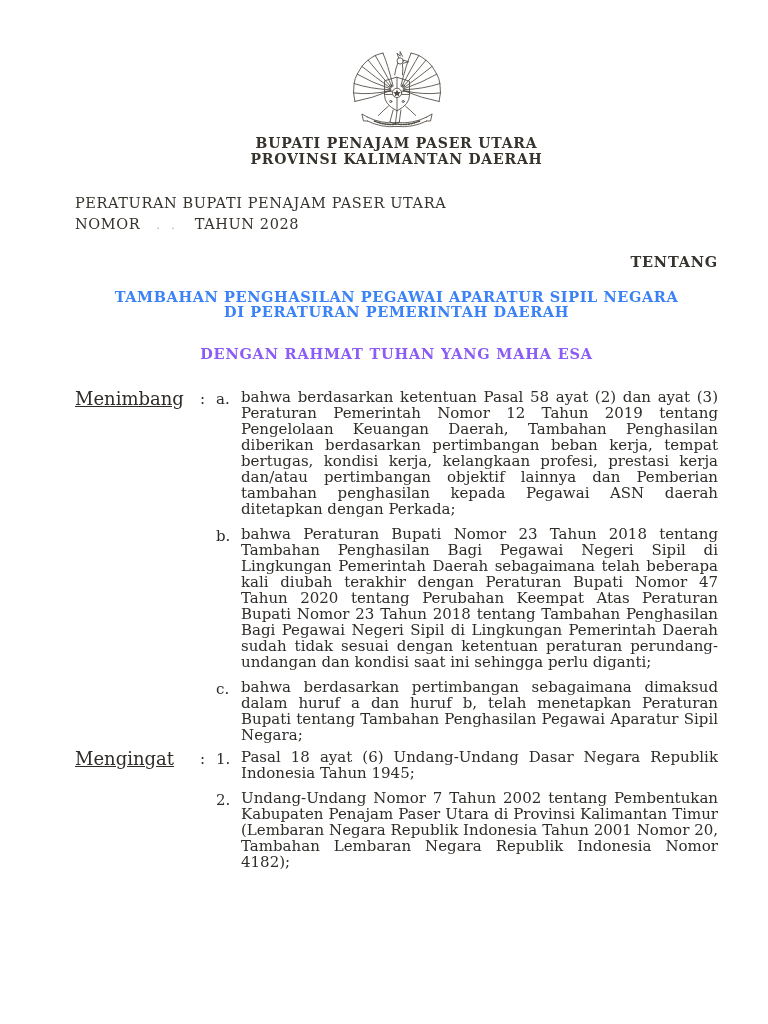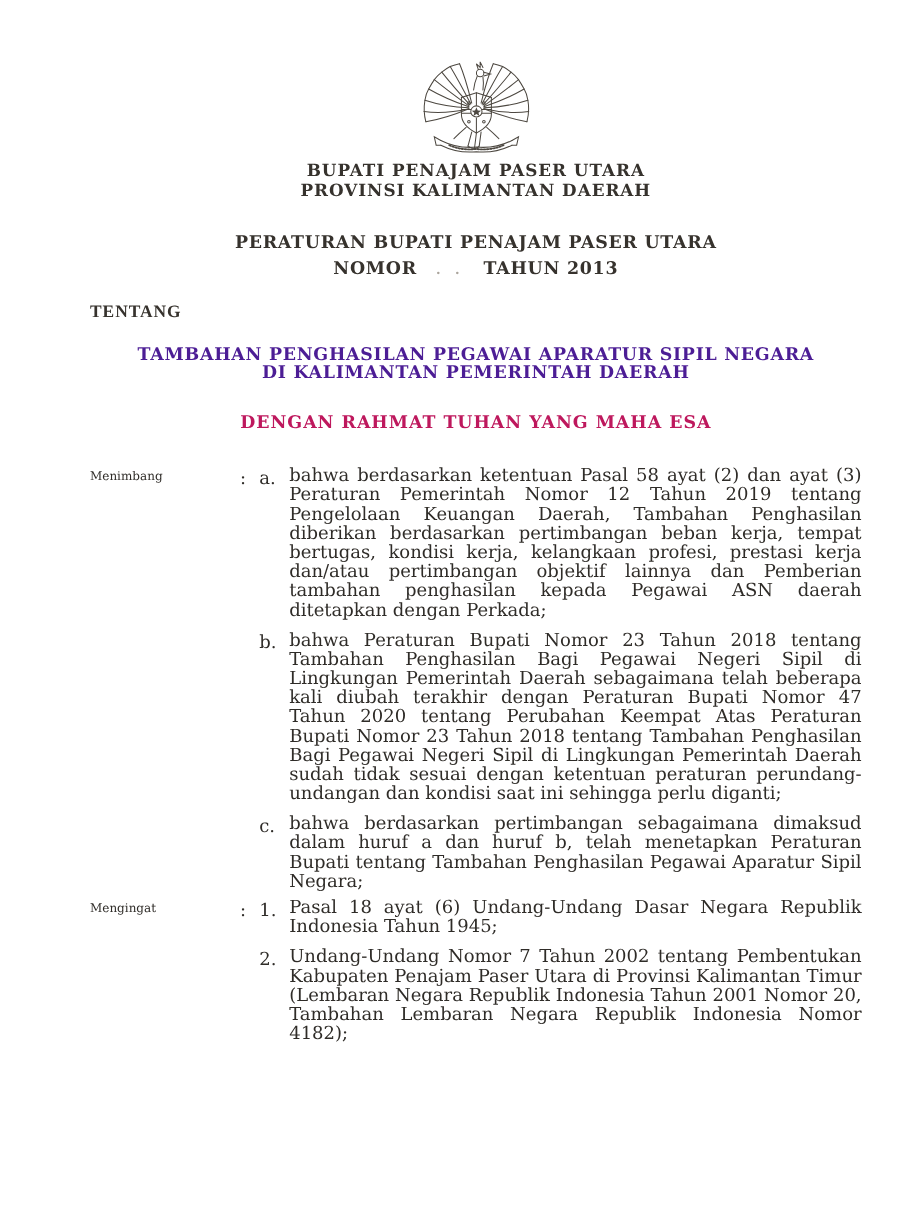--- a/index.html
+++ b/index.html
@@ -14,50 +14,50 @@
     padding:50px 50px 15px 75px;
   }
   .emblem{width:100%;text-align:center;height:80px;}
   .emblem svg{width:94px;height:78px;}
   .letterhead{
     text-align:center;margin-top:6px;
     font-size:14px;line-height:15.5px;letter-spacing:0.8px;
     font-weight:600;color:#36322d;
   }
   .title-block{
-    text-align:center;margin-top:29px;
+    text-align:left;margin-top:29px;
     font-size:14.5px;line-height:14.5px;letter-spacing:0.6px;
-    font-weight:700;color:#36322d;
+    font-weight:400;color:#36322d;
   }
   .nomor-line{margin-top:6px;}
   .dots{color:#aaa49c;font-size:11px;padding:0 16px;letter-spacing:4px;}
   .tentang{
-    text-align:left;margin-top:20px;
-    font-size:14.5px;letter-spacing:0.8px;font-weight:600;color:#36322d;font-family:Liberation Serif, serif;
+    text-align:right;margin-top:20px;
+    font-size:14.5px;letter-spacing:0.8px;font-weight:600;color:#36322d;
   }
   .subject{
     text-align:center;margin-top:19px;
     font-size:14.5px;line-height:15px;letter-spacing:0.6px;
-    font-weight:600;color:#4c1d95;
+    font-weight:600;color:#3b82f6;
   }
   .invocation{
     text-align:center;margin-top:26px;
-    font-size:14.5px;letter-spacing:0.8px;font-weight:600;color:#be185d;
+    font-size:14.5px;letter-spacing:0.8px;font-weight:600;color:#8b5cf6;
   }
   .authority{
     text-align:center;margin-top:32px;
     font-size:14.5px;letter-spacing:0.8px;font-weight:600;color:#36322d;
   }
   .clause-block{margin-top:27px;}
   .clause-row{
     display:grid;
     grid-template-columns:125px 16px 1fr;
     align-items:start;
   }
-  .clause-label{font-size:10px;line-height:20.6px;}
+  .clause-label{font-size:18px;line-height:20.6px;text-decoration:underline;}
   .clause-colon{font-size:15px;line-height:20.6px;}
   .clause-items{min-width:0;}
   .clause-item{
     display:grid;
     grid-template-columns:25px 1fr;
     margin-bottom:9px;
   }
   .clause-item:last-child{margin-bottom:0;}
   .item-marker{font-size:15px;line-height:20.6px;}
   .item-text{
@@ -136,29 +136,29 @@
   </div>
 
   <div class="letterhead">
     <div>BUPATI PENAJAM PASER UTARA</div>
     <div>PROVINSI KALIMANTAN DAERAH</div>
   </div>
 
   <div class="title-block">
     <div>PERATURAN BUPATI PENAJAM PASER UTARA</div>
     <div class="nomor-line">
-      <span>NOMOR</span><span class="dots">. .</span><span>TAHUN 2013</span>
+      <span>NOMOR</span><span class="dots">. .</span><span>TAHUN 2028</span>
     </div>
   </div>
 
   <div class="tentang">TENTANG</div>
 
   <div class="subject">
     <div>TAMBAHAN PENGHASILAN PEGAWAI APARATUR SIPIL NEGARA</div>
-    <div>DI KALIMANTAN PEMERINTAH DAERAH</div>
+    <div>DI PERATURAN PEMERINTAH DAERAH</div>
   </div>
 
   <div class="invocation">DENGAN RAHMAT TUHAN YANG MAHA ESA</div>
 
   <div class="clause-block">
     <div class="clause-row">
       <div class="clause-label">Menimbang</div>
       <div class="clause-colon">:</div>
       <div class="clause-items">
         <div class="clause-item">

